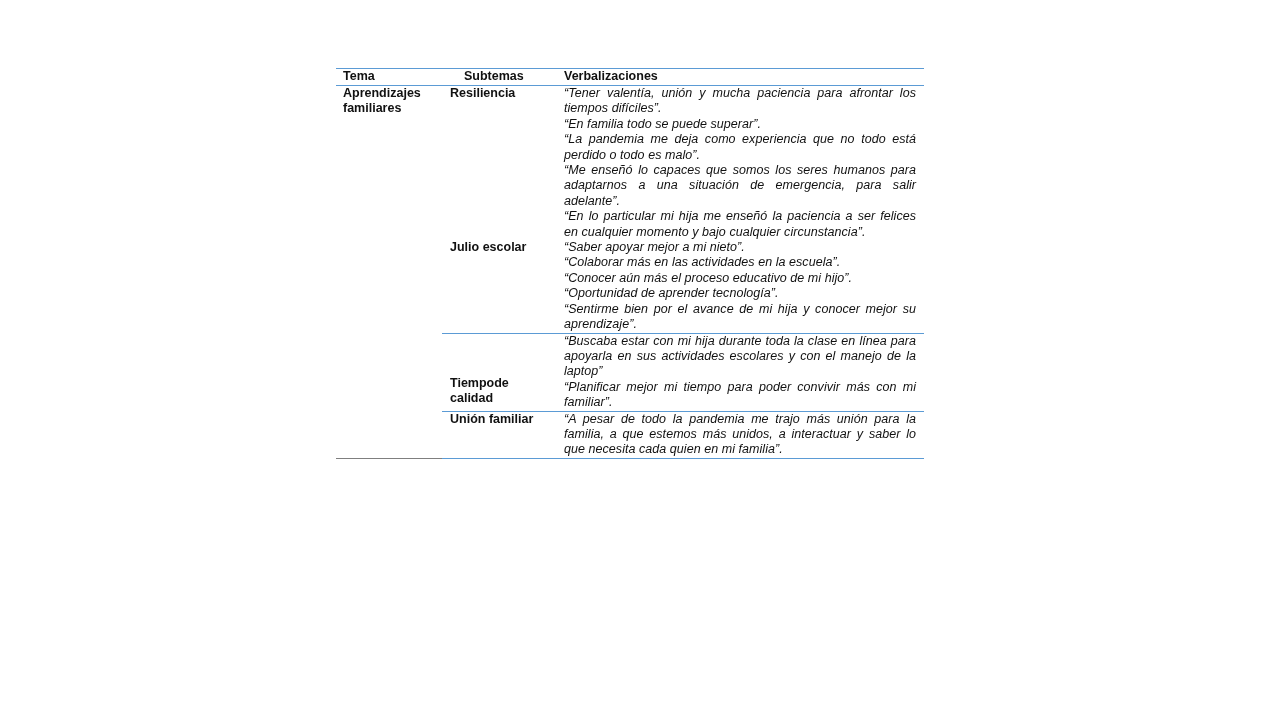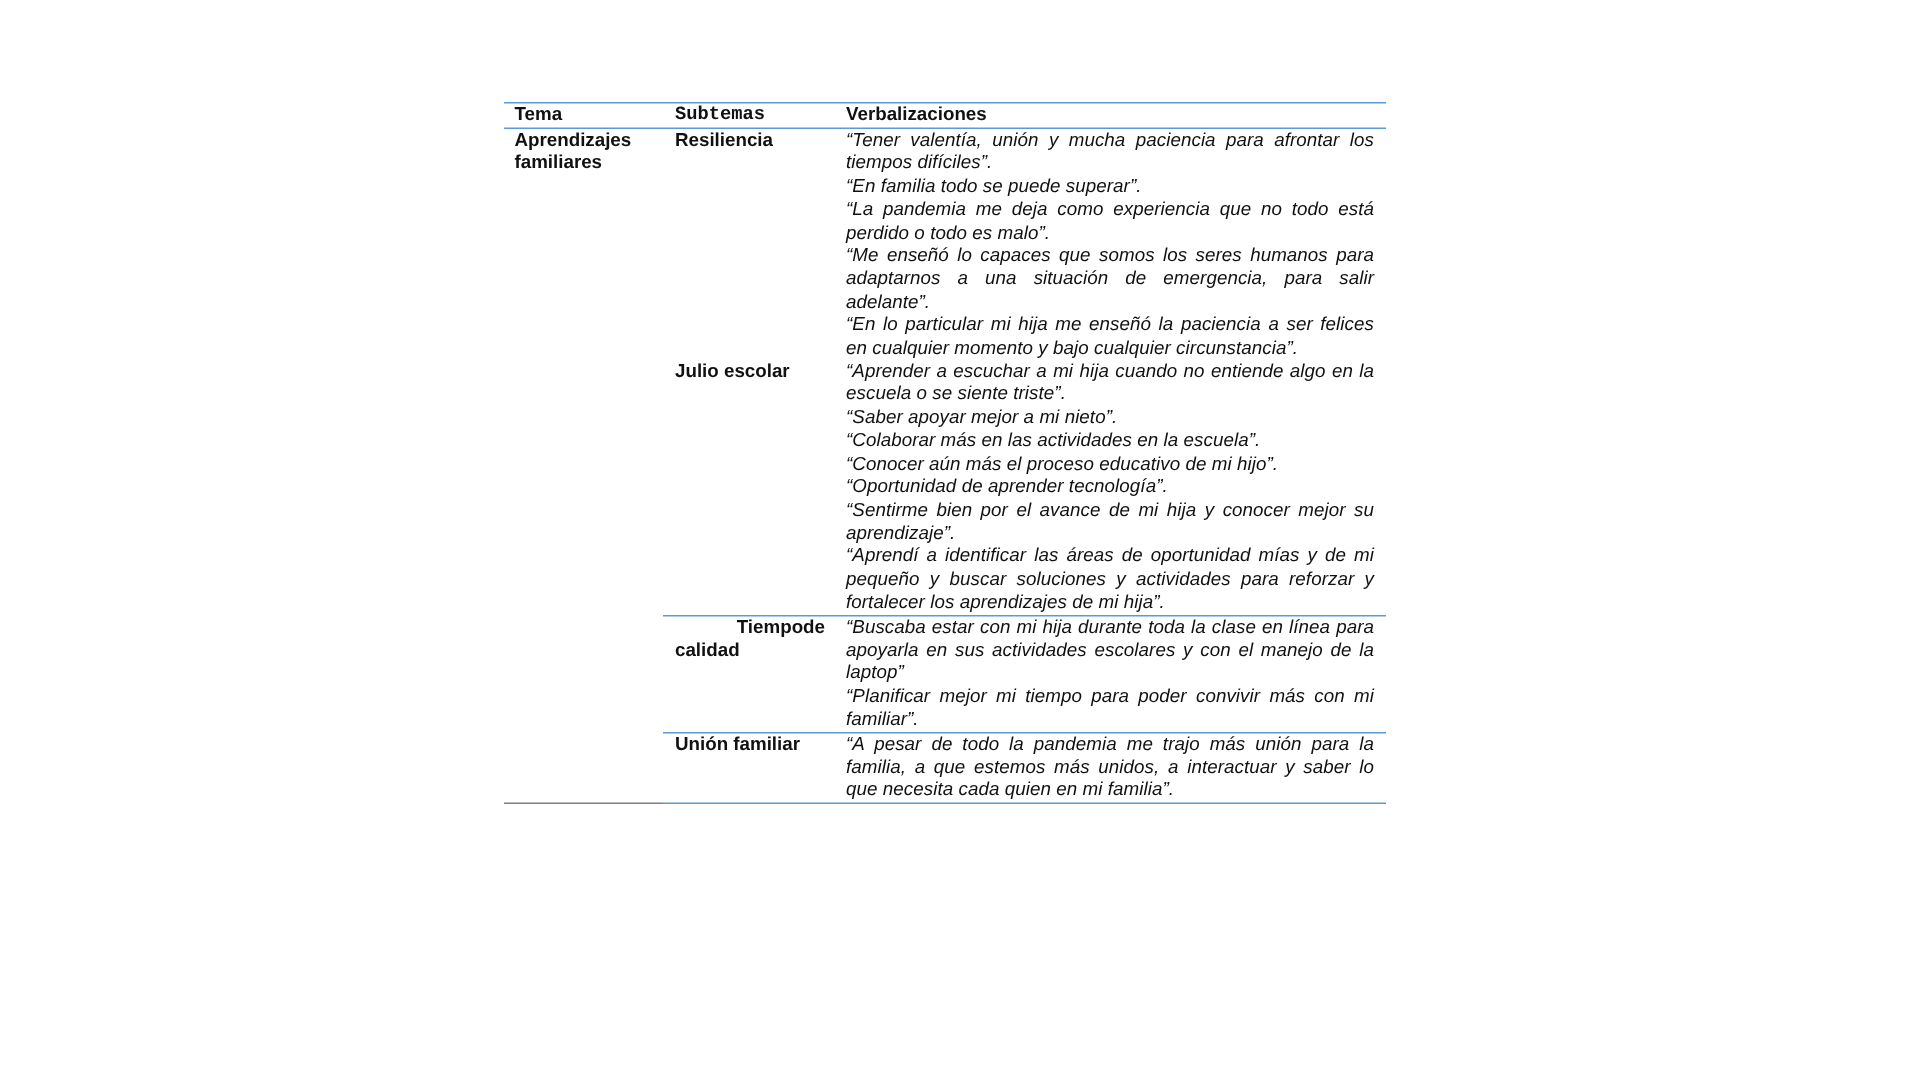--- a/index.html
+++ b/index.html
@@ -1,28 +1,28 @@
 <!DOCTYPE html>
 <html><head>
 <meta charset="utf-8">
 <style>
   html, body { margin: 0; padding: 0; background: #ffffff; }
   body { width: 1280px; height: 720px; position: relative; overflow: hidden;
          font-family: "Liberation Sans", sans-serif; color: #111; }
   .table { position: absolute; left: 336px; top: 68px; width: 588px; }
   .hdr { position: relative; height: 16px; border-top: 1px solid #5b9bd5; border-bottom: 1px solid #5b9bd5; text-align: center; }
   .hdr span { position: absolute; top: 0px; font-size: 12.5px; font-weight: bold; line-height: 15px; }
-  .c1 { left: 7px; } .c2 { left: 114px; font-family: Liberation Mono, monospace; } .c3 { left: 228px; }
+  .c1 { left: 7px; } .c2 { left: 128px; } .c3 { left: 228px; }
   .body { position: relative; }
   .tema { position: absolute; left: 7px; top: 0; width: 100px; font-weight: bold; font-size: 12.5px; line-height: 15.4px; }
   .group { position: relative; margin-left: 106px; }
   .group.sep { border-top: 1px solid #5b9bd5; }
   .sub { position: absolute; left: 8px; top: 0; width: 100px; font-weight: bold; font-size: 12.5px; line-height: 15.4px; }
   .sub.just { text-align: justify; text-align-last: left; }
-  .sub.just .l1 { display: flex; justify-content: flex-end; }
+  .sub.just .l1 { display: flex; justify-content: flex-start; margin-top: 42px; }
   .verbs { margin-left: 122px; width: 352px; }
   .verb { font-style: italic; font-size: 12.5px; line-height: 15.4px; text-align: justify; letter-spacing: 0.05px; }
   .bottom { position: relative; height: 0; }
   .bottom .gray { position: absolute; left: 0; width: 106px; border-top: 1px solid #7f7f7f; }
   .bottom .blue { position: absolute; left: 106px; width: 482px; border-top: 1px solid #5b9bd5; }
 </style>
 </head>
 <body>
 
 <div class="table">
@@ -42,27 +42,25 @@
         <div class="verb">“En familia todo se puede superar”.</div>
         <div class="verb">“La pandemia me deja como experiencia que no todo está perdido o todo es malo”.</div>
         <div class="verb">“Me enseñó lo capaces que somos los seres humanos para adaptarnos a una situación de emergencia, para salir adelante”.</div>
         <div class="verb">“En lo particular mi hija me enseñó la paciencia a ser felices en cualquier momento y bajo cualquier circunstancia”.</div>
       </div>
     </div>
 
     <div class="group">
       <div class="sub">Julio escolar</div>
       <div class="verbs">
-        <div class="verb">“Aprender a escuchar a mi hija cuando no entiende algo en la escuela o se siente triste”.</div>
         <div class="verb">“Saber apoyar mejor a mi nieto”.</div>
         <div class="verb">“Colaborar más en las actividades en la escuela”.</div>
         <div class="verb">“Conocer aún más el proceso educativo de mi hijo”.</div>
         <div class="verb">“Oportunidad de aprender tecnología”.</div>
         <div class="verb">“Sentirme bien por el avance de mi hija y conocer mejor su aprendizaje”.</div>
-        <div class="verb">“Aprendí a identificar las áreas de oportunidad mías y de mi pequeño y buscar soluciones y actividades para reforzar y fortalecer los aprendizajes de mi hija”.</div>
       </div>
     </div>
 
     <div class="group sep">
       <div class="sub just">
         <div class="l1">
             <span>Tiempo</span>
             <span>de</span>
           </div>
         <div>calidad</div>

